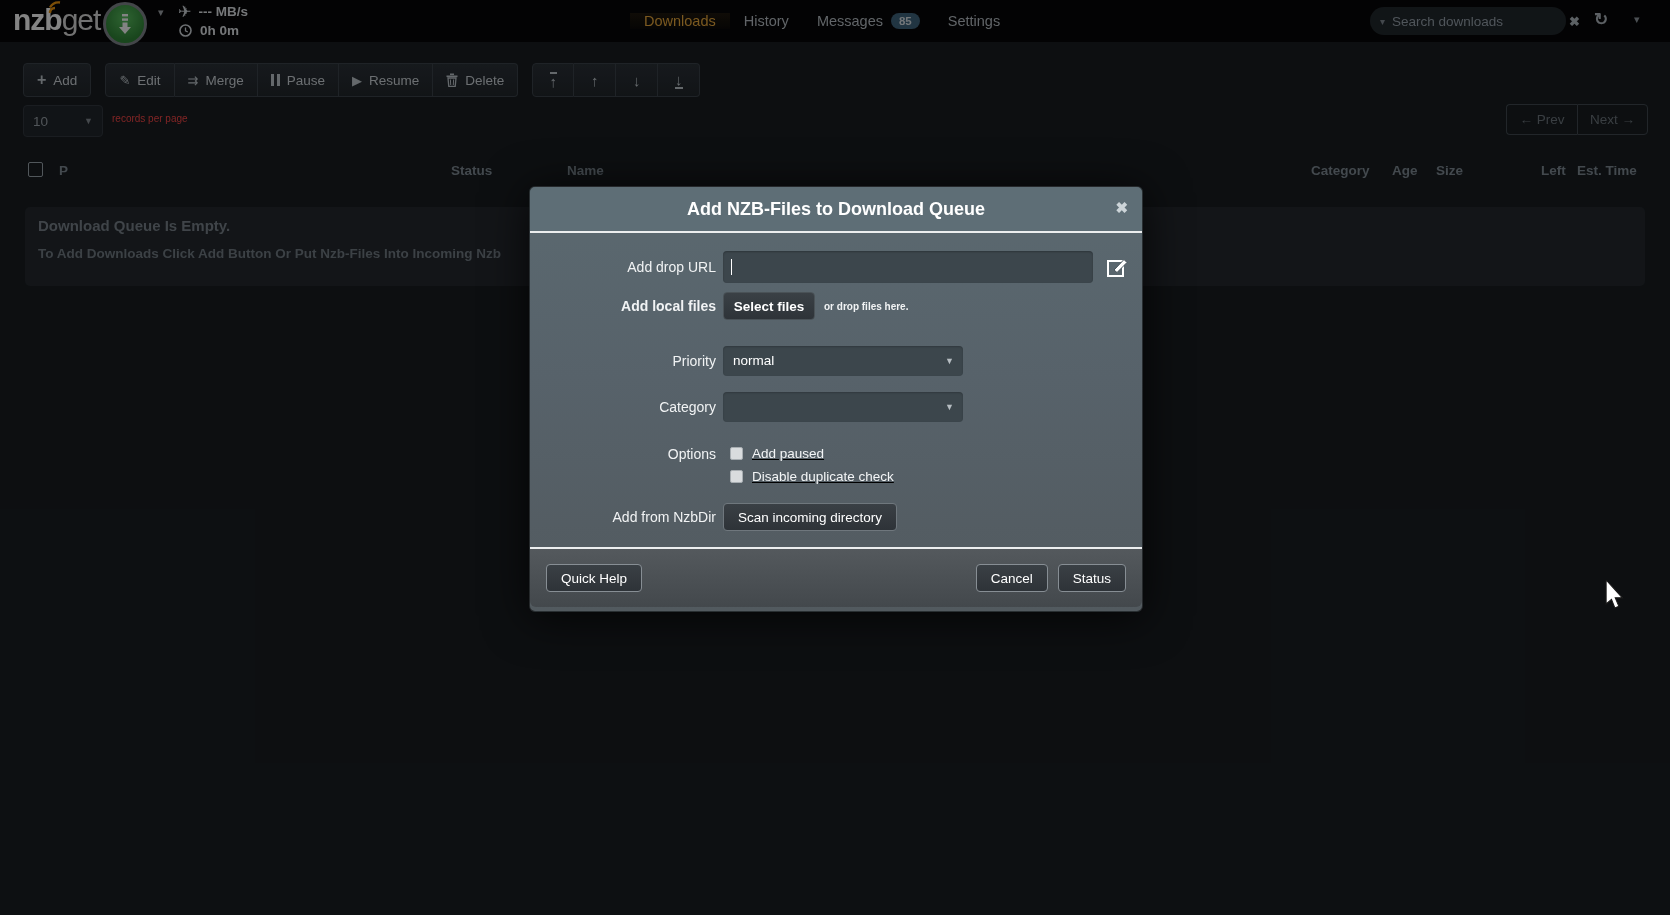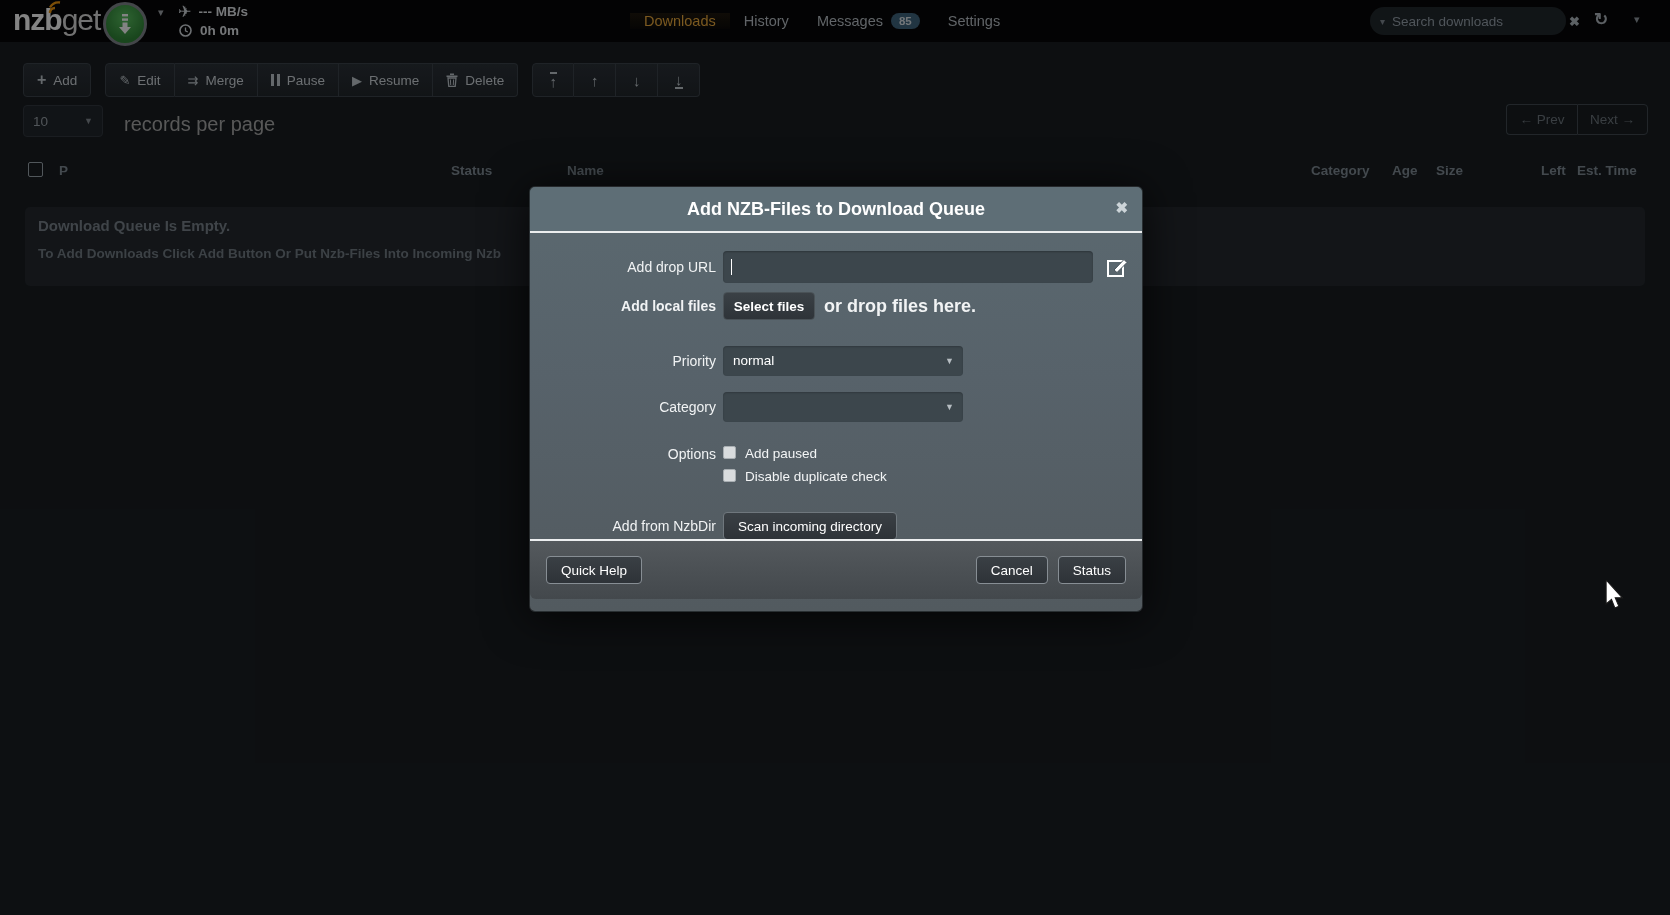--- a/index.html
+++ b/index.html
@@ -62,21 +62,21 @@
   .bar-top { border-top:2px solid #b9c0c6; padding-top:0px; }
   .bar-bottom { border-bottom:2px solid #b9c0c6; padding-bottom:0px; }
 
   
   .page-size {
     position:absolute; left:23px; top:105px; width:80px; height:32px;
     background:#21262b; border:1px solid #30373d; border-radius:4px;
     display:flex; align-items:center; padding:0 9px; color:#959da4; font-size:13.5px; cursor:pointer;
   }
   .page-size .sel-caret { margin-left:auto; font-size:9px; color:#7e868d; }
-  .records-label { position:absolute; left:124px; top:113px; color:#a3a3a3; font-size:20px; }
+  .records-label { position:absolute; left:112px; top:113px; color:#ef4444; font-size:10px; }
   .pager { position:absolute; left:1506px; top:104px; display:flex; }
   .pager-btn {
     width:71px; height:31px; display:flex; align-items:center; justify-content:center;
     border:1px solid #3f474e; color:#6b737a; font-size:13.5px; background:transparent; cursor:pointer;
   }
   .pager-btn.prev { border-radius:4px 0 0 4px; border-right-width:0; }
   .pager-btn.next { border-radius:0 4px 4px 0; }
 
   
   .thead { position:absolute; left:0; top:162px; width:1670px; height:22px; }
@@ -120,42 +120,42 @@
   .pencil-icon { margin-left:13px; cursor:pointer; display:flex; }
 
   .row-local { margin-bottom:26px; align-items:center;font-weight:bold; }
   .mbtn {
     display:inline-flex; align-items:center; justify-content:center;
     background:linear-gradient(180deg,#3a4045,#2e3338);
     border:1px solid #6f777d; border-radius:4px;
     color:#ffffff; font-size:13.5px; cursor:pointer;
   }
   .select-files-btn { width:92px; height:28px; border-color:#4a5257; }
-  .drop-hint { margin-left:9px; color:#f1f3f4; font-size:18px; }
+  .drop-hint { margin-left:9px; color:#f1f3f4; font-size:10px; }
 
   .row-priority { margin-bottom:16px; }
   .row-category { margin-bottom:24px; }
   .select {
     position:relative; width:240px; height:30px; background:#3c464c; border-radius:4px;
     color:#ffffff; font-size:13.5px; line-height:30px; padding:0 22px 0 10px; cursor:pointer;
     box-shadow:inset 0 1px 2px rgba(0,0,0,0.2);
   }
   .select .sel-caret { position:absolute; right:9px; top:0; font-size:9px; color:#b6bdc2; }
 
-  .row-options { margin-bottom:28px; align-items:flex-start; }
+  .row-options { margin-bottom:19px; align-items:flex-start;gap:7px; }
   .options-col { display:flex; flex-direction:column; gap:8px; }
-  .opt-line { display:flex; align-items:flex-start; }
+  .opt-line { display:flex; align-items:center;text-decoration:underline; }
   .checkbox { width:13px; height:13px; background:#d9dcde; border:1px solid #a8aeb2; border-radius:2px; margin-right:9px; cursor:pointer; }
   .opt-label { color:#f3f5f6; font-size:13.5px; }
 
   .row-nzbdir { margin-bottom:0; }
   .scan-btn { height:28px; padding:12px 14px; border-color:#6f777d; }
 
   .modal-footer {
-    position:absolute; left:0; bottom:12px; width:100%; height:60px;
+    position:absolute; left:0; bottom:4px; width:100%; height:60px;
     border-top:2px solid #eceeef; border-radius:0 0 6px 6px;
     background:linear-gradient(180deg,#54595d,#43484c);
     display:flex; align-items:center; justify-content:space-between; padding:0 16px;
   }
   .footer-btn { height:28px; padding:0 14px; border:1px solid #878e94; }
   .footer-right { display:flex; gap:10px; }
 
   
   .cursor { position:absolute; left:1603px; top:580px; z-index:300; }
 </style>

